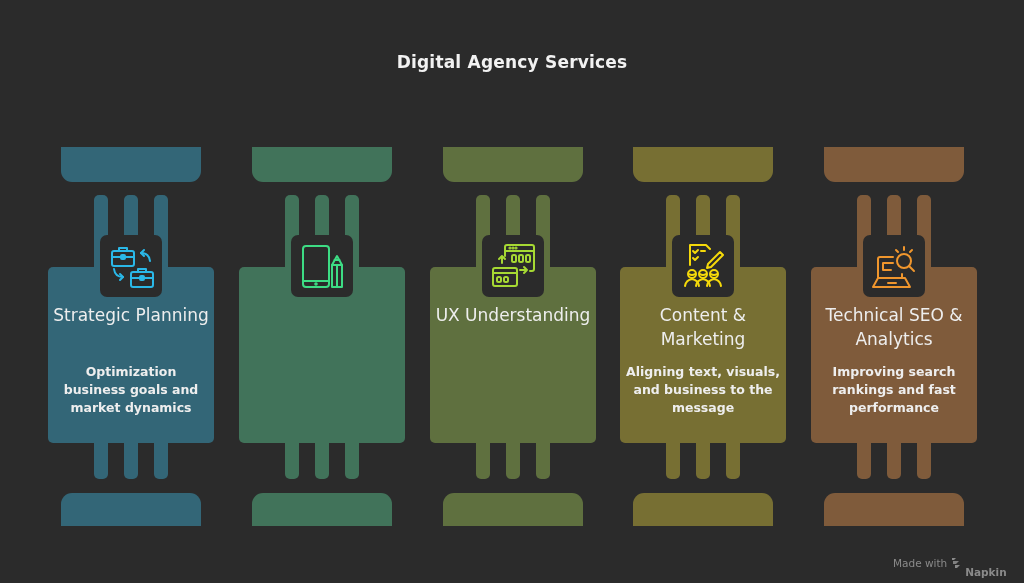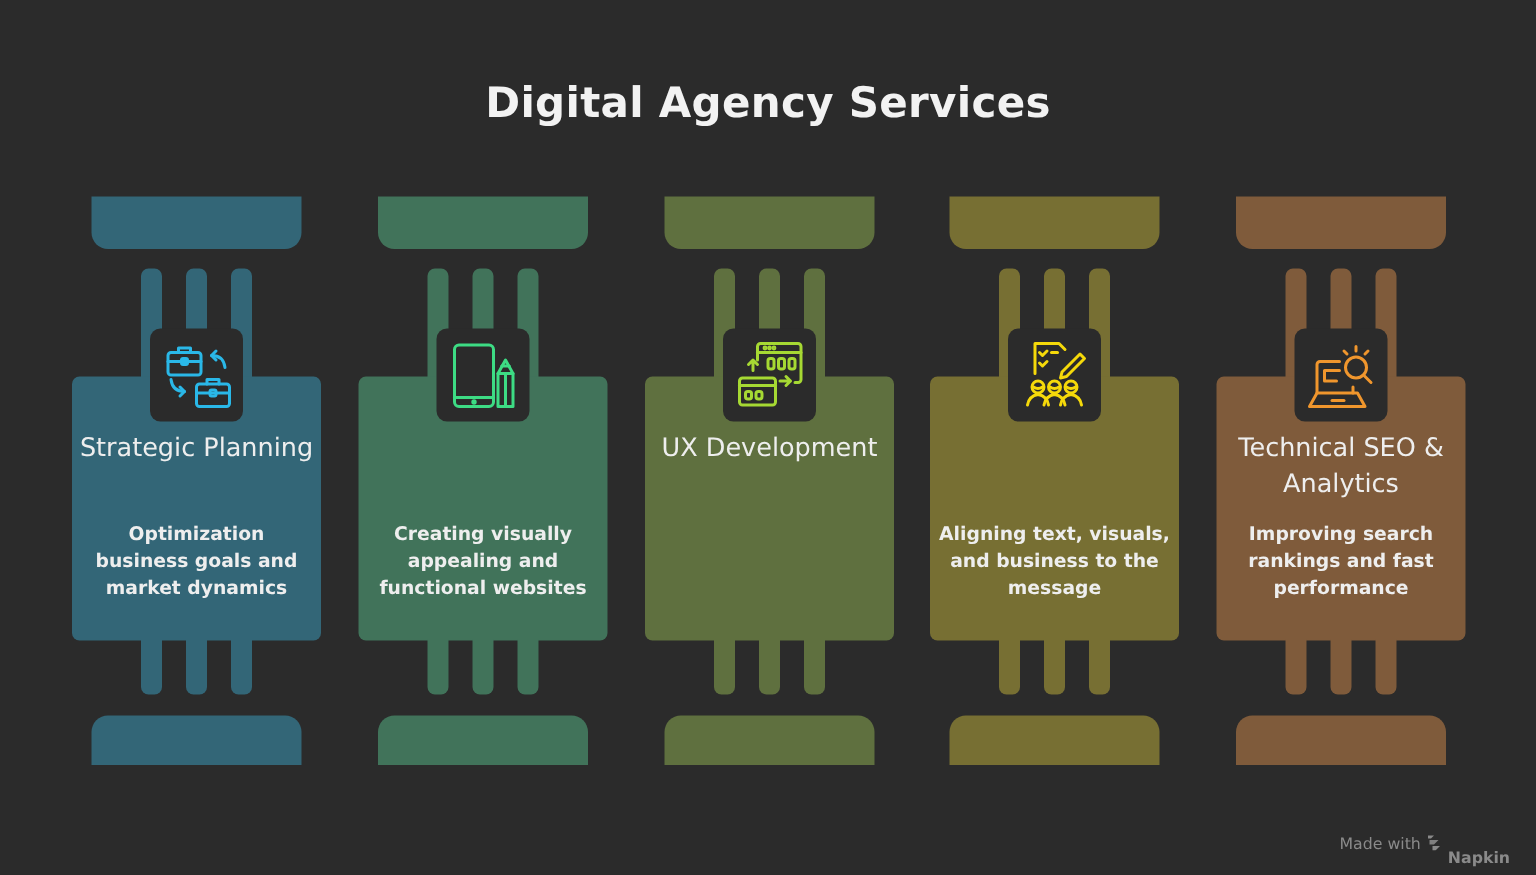--- a/index.html
+++ b/index.html
@@ -6,23 +6,23 @@
     html, body {
       width: 1024px; height: 583px;
       background: #2b2b2b;
       overflow: hidden;
       font-family: "DejaVu Sans", sans-serif;
     }
     #stage { position: relative; width: 1024px; height: 583px; }
     .page-title {
       position: absolute; left: 0; top: 52px; width: 1024px;
       text-align: center; color: #f2f2f2;
-      font-size: 28px; font-weight: bold; letter-spacing: 0.2px;
-    }
-    .column { position: absolute; top: 0; width: 166px; height: 412px; }
+      font-size: 17px; font-weight: bold; letter-spacing: 0.2px;
+    }
+    .column { position: absolute; top: 16px; width: 166px; height: 412px; }
     .cap-top {
       position: absolute; left: 13px; top: 131px; width: 140px; height: 35px;
       border-radius: 0 0 11px 11px;
     }
     .cap-bottom {
       position: absolute; left: 13px; top: 477px; width: 140px; height: 33px;
       border-radius: 11px 11px 0 0;
     }
     .pillar {
       position: absolute; width: 14px;
@@ -106,21 +106,20 @@
       <svg viewBox="0 0 50 50" fill="none" stroke-width="2" stroke-linecap="round" stroke-linejoin="round" stroke="#3ddc84">
         <rect x="6" y="5" width="26" height="41" rx="3"></rect>
         <path d="M6 40 h26"></path>
         <circle cx="19" cy="43" r="0.8" fill="#3ddc84"></circle>
         <path d="M35 46 V24 l5 -9 l5 9 V46 Z"></path>
         <path d="M35 24 h10"></path>
         <path d="M40 24 V46"></path>
         <path d="M37.5 19 h5"></path>
       </svg>
     </div>
-    <div class="col-desc">Creating visually appealing and functional websites</div>
   </div>
 
   <div class="column" style="left:430px">
     <div class="cap-top" style="background: rgb(95, 112, 63);"></div>
     <div class="pillar top" style="left: 46px; background: rgb(95, 112, 63);"></div>
     <div class="pillar top" style="left: 76px; background: rgb(95, 112, 63);"></div>
     <div class="pillar top" style="left: 106px; background: rgb(95, 112, 63);"></div>
     <div class="body" style="background: rgb(95, 112, 63);"></div>
     <div class="pillar bottom" style="left: 46px; background: rgb(95, 112, 63);"></div>
     <div class="pillar bottom" style="left: 76px; background: rgb(95, 112, 63);"></div>
@@ -137,21 +136,21 @@
         <rect x="31" y="14" width="4" height="7" rx="1.5"></rect>
         <rect x="38" y="14" width="4" height="7" rx="1.5"></rect>
         <path d="M14 22 V15 M11 18 l3 -3 l3 3"></path>
         <path d="M32 29 h7 M36 26 l3 3 l-3 3"></path>
         <rect x="5" y="27" width="24" height="18" rx="2"></rect>
         <path d="M5 32 h24"></path>
         <rect x="9" y="36" width="4" height="5" rx="1.5"></rect>
         <rect x="16" y="36" width="4" height="5" rx="1.5"></rect>
       </svg>
     </div>
-    <div class="col-title">UX Development</div>
+    <div class="col-title">UX Understanding</div>
   </div>
 
   <div class="column" style="left:620px">
     <div class="cap-top" style="background: rgb(119, 111, 51);"></div>
     <div class="pillar top" style="left: 46px; background: rgb(119, 111, 51);"></div>
     <div class="pillar top" style="left: 76px; background: rgb(119, 111, 51);"></div>
     <div class="pillar top" style="left: 106px; background: rgb(119, 111, 51);"></div>
     <div class="body" style="background: rgb(119, 111, 51);"></div>
     <div class="pillar bottom" style="left: 46px; background: rgb(119, 111, 51);"></div>
     <div class="pillar bottom" style="left: 76px; background: rgb(119, 111, 51);"></div>
@@ -168,20 +167,21 @@
         <path d="M11 33 q3 2 6 0"></path>
         <path d="M7 45 q1 -6 7 -7 q6 1 7 7"></path>
         <circle cx="25" cy="33" r="4"></circle>
         <path d="M22 33 q3 2 6 0"></path>
         <path d="M18 45 q1 -6 7 -7 q6 1 7 7"></path>
         <circle cx="36" cy="33" r="4"></circle>
         <path d="M33 33 q3 2 6 0"></path>
         <path d="M29 45 q1 -6 7 -7 q6 1 7 7"></path>
       </svg>
     </div>
+    <div class="col-title">Content &amp; Marketing</div>
     <div class="col-desc">Aligning text, visuals, and business to the message</div>
   </div>
 
   <div class="column" style="left:811px">
     <div class="cap-top" style="background: rgb(127, 91, 59);"></div>
     <div class="pillar top" style="left: 46px; background: rgb(127, 91, 59);"></div>
     <div class="pillar top" style="left: 76px; background: rgb(127, 91, 59);"></div>
     <div class="pillar top" style="left: 106px; background: rgb(127, 91, 59);"></div>
     <div class="body" style="background: rgb(127, 91, 59);"></div>
     <div class="pillar bottom" style="left: 46px; background: rgb(127, 91, 59);"></div>

